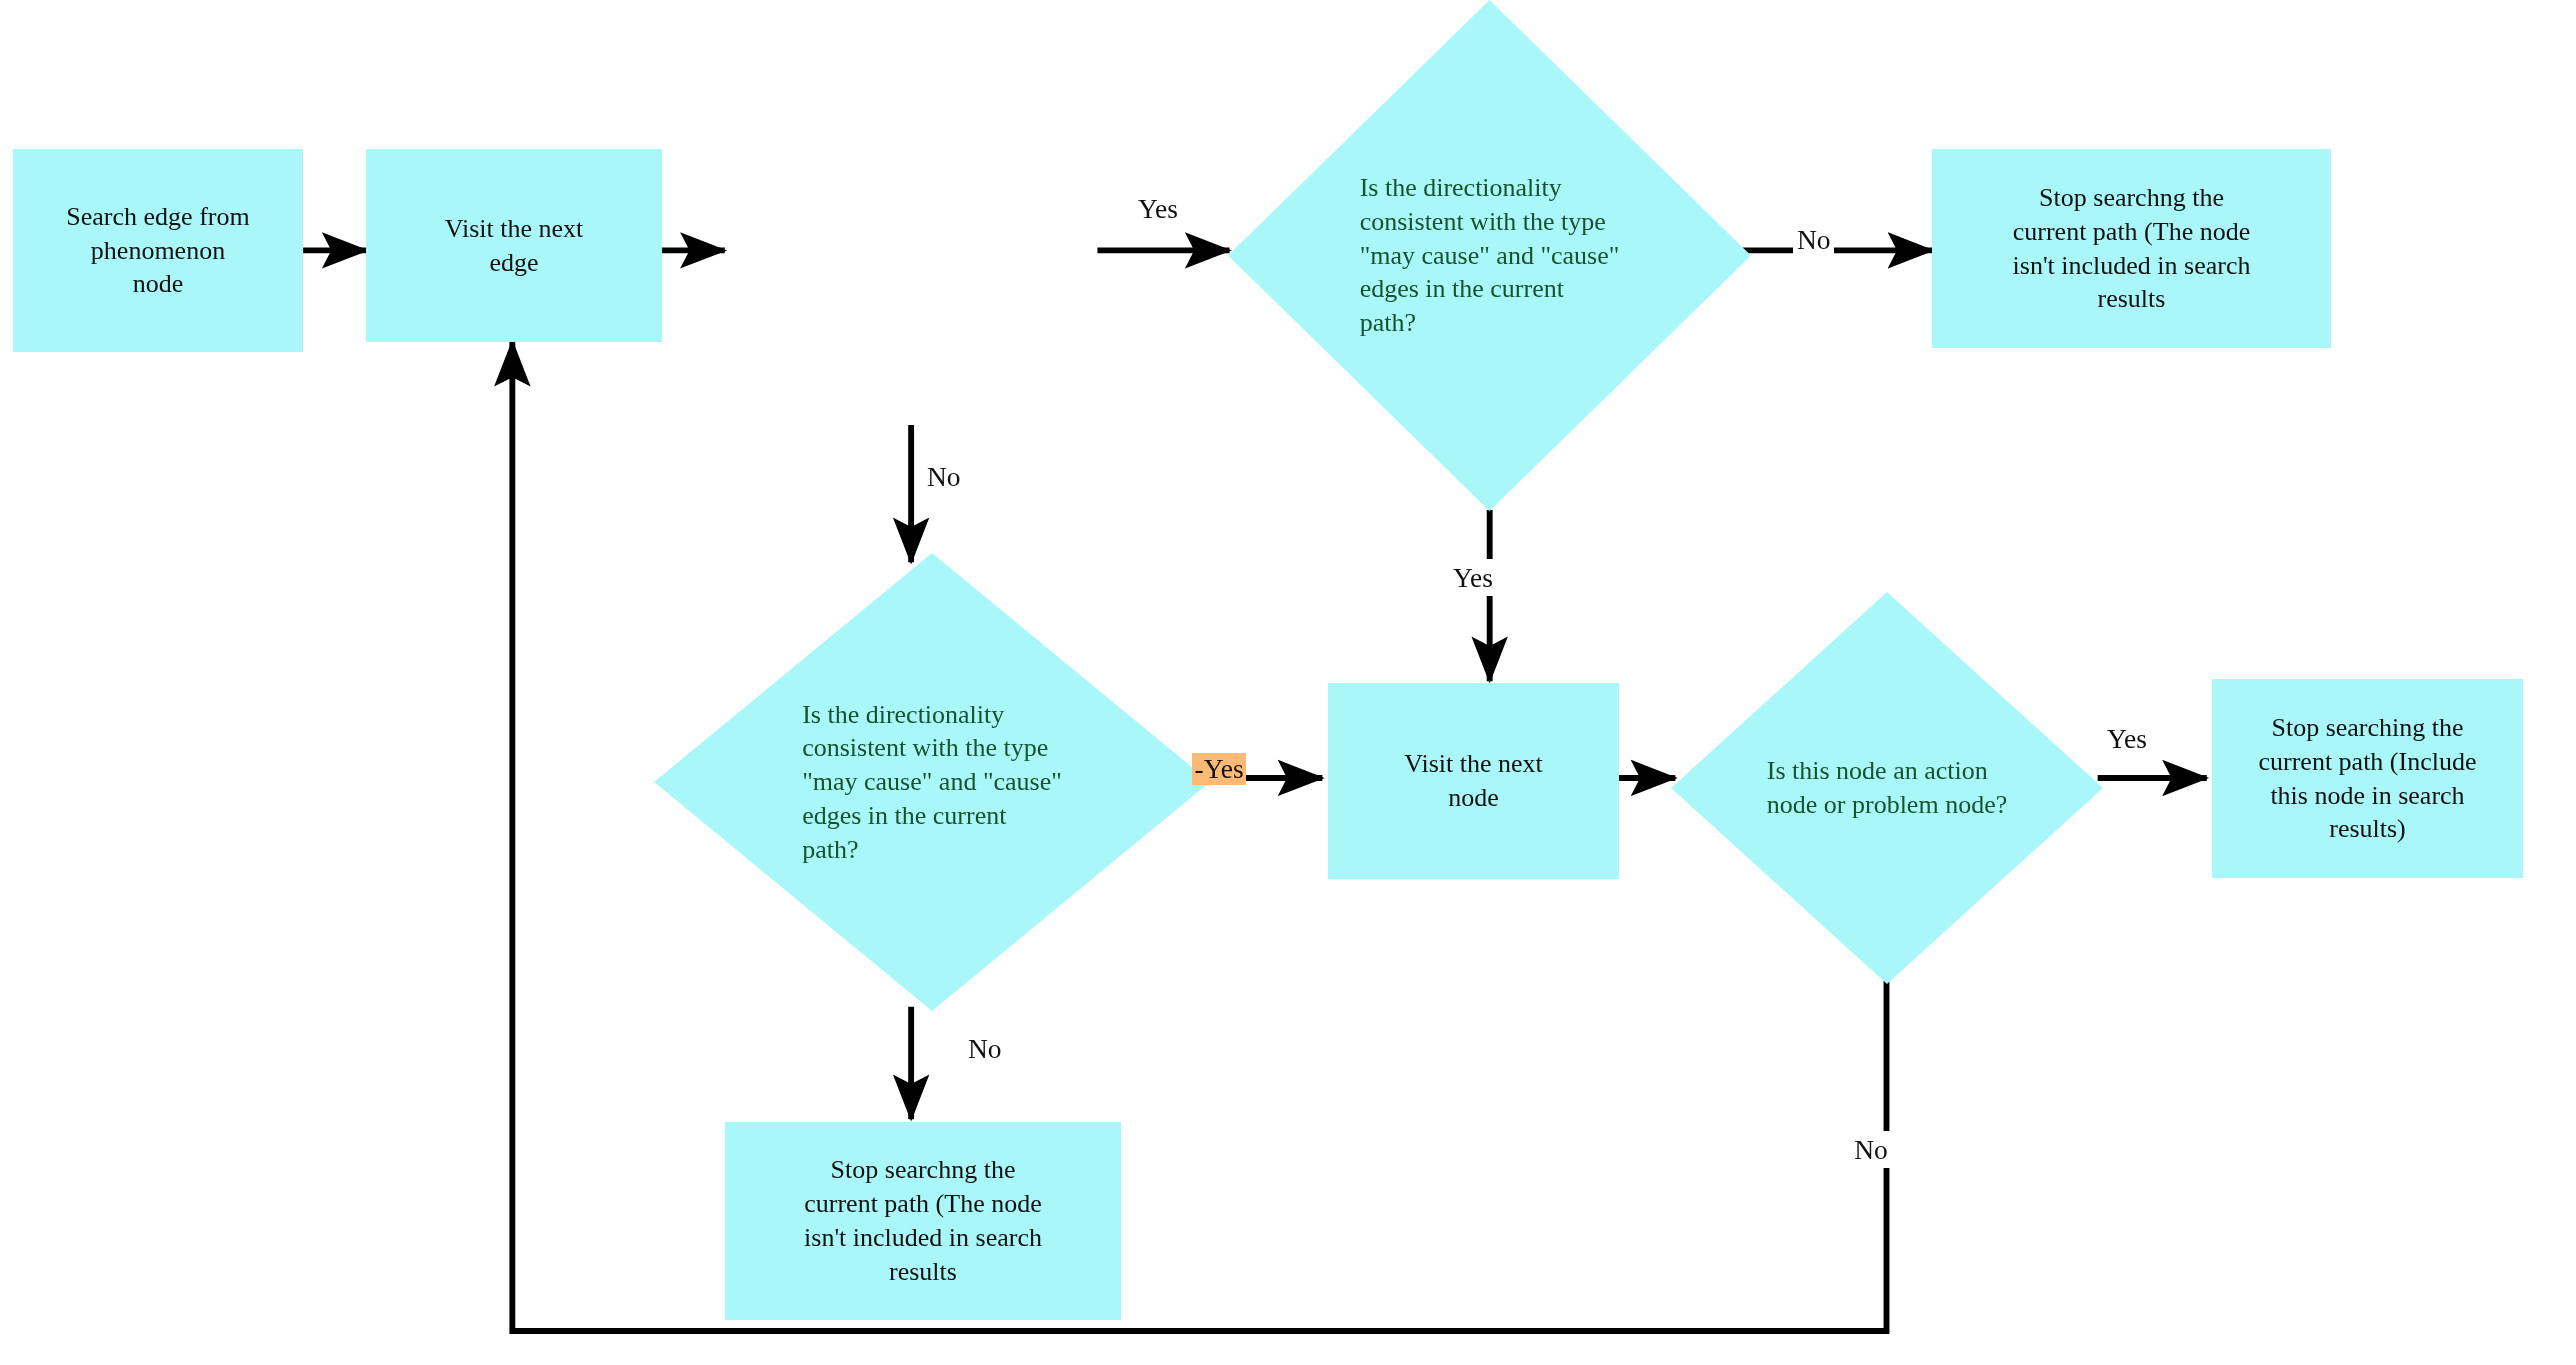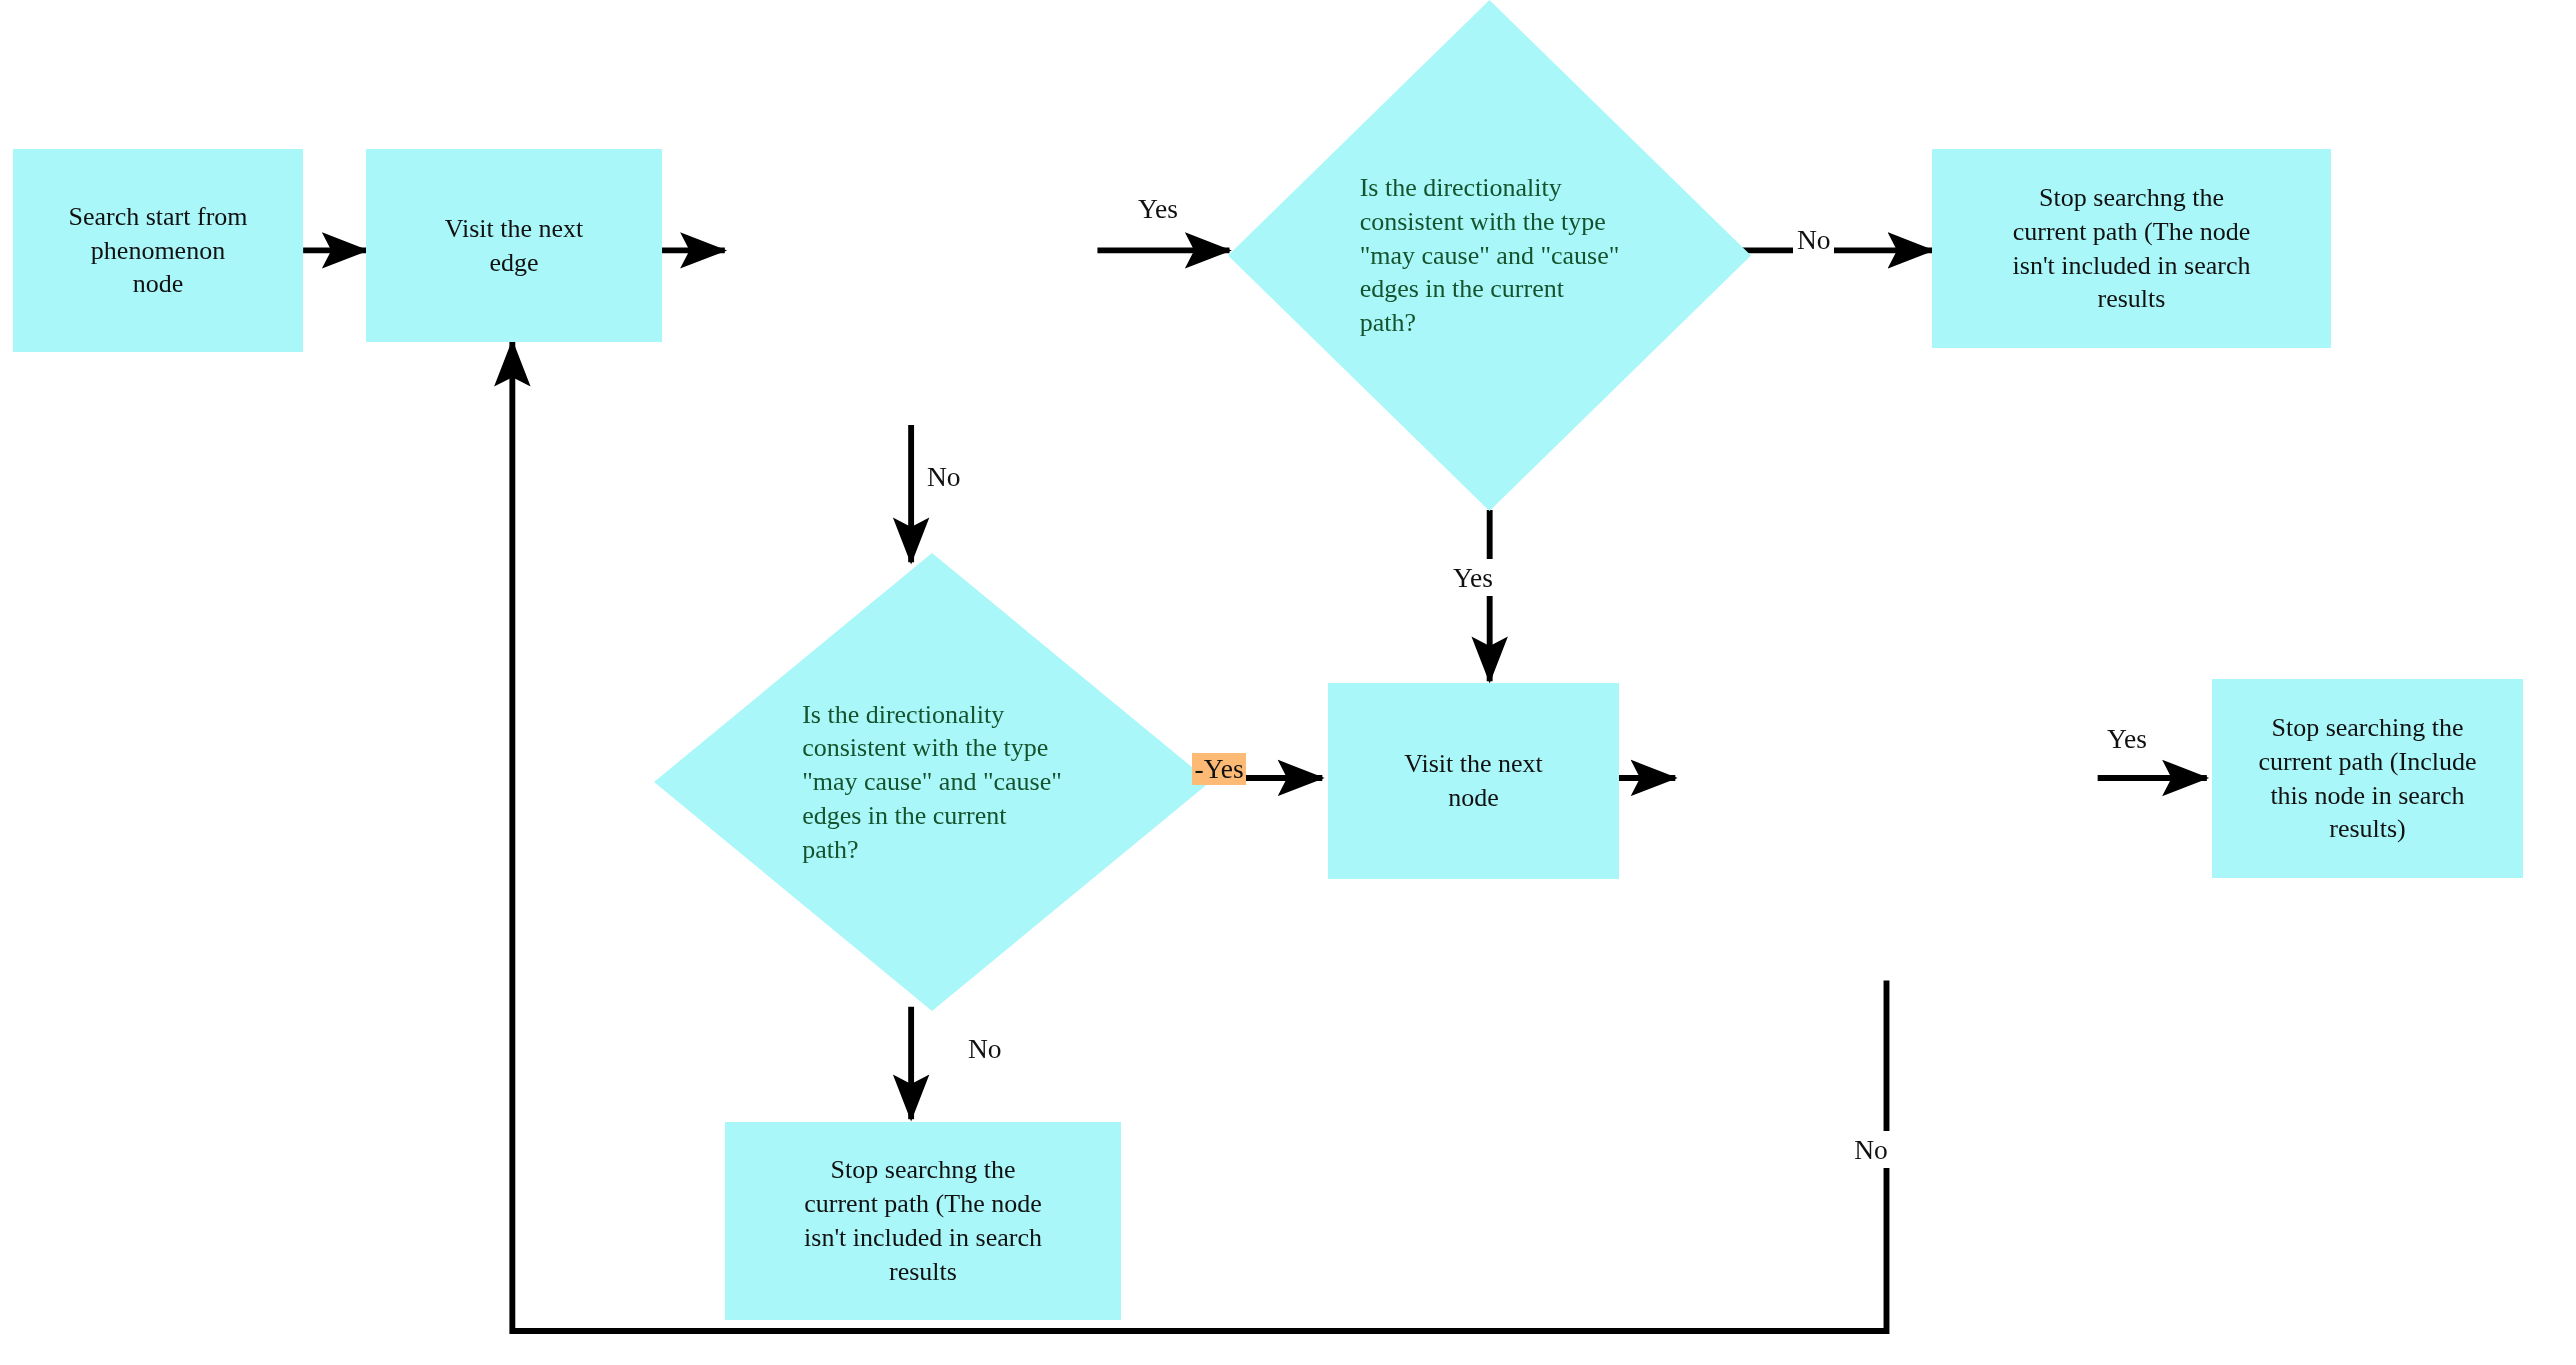--- a/index.html
+++ b/index.html
@@ -100,21 +100,21 @@
     <line x1="1393" y1="1540" x2="1393" y2="1712" stroke="#000000" stroke-width="9" marker-end="url(#ah)"></line>
 
     <line x1="2475" y1="1190" x2="2562" y2="1190" stroke="#000000" stroke-width="9" marker-end="url(#ah)"></line>
 
     <line x1="3208" y1="1190" x2="3375" y2="1190" stroke="#000000" stroke-width="9" marker-end="url(#ah)"></line>
 
     <polyline points="2885,1500 2885,2036 783,2036 783,523" fill="none" stroke="#000000" stroke-width="9" marker-end="url(#ah)"></polyline>
   </svg>
 
   <div class="node rect" style="left:13px; top:149px; width:290px; height:203px; font-size:26px;">
-    <span class="txt">Search start from
+    <span class="txt">Search edge from
 phenomenon
 node</span>
   </div>
 
   <div class="node rect" style="left:366px; top:149px; width:296px; height:193px; font-size:26px;">
     <span class="txt">Visit the next
 edge</span>
   </div>
 
 
@@ -141,20 +141,25 @@
 "may cause" and "cause"
 edges in the current
 path?</div>
   </div>
 
   <div class="node rect" style="left:1328px; top:683px; width:291px; height:196px; font-size:26px;">
     <span class="txt">Visit the next
 node</span>
   </div>
 
+  <div class="diamond-wrap" style="left:1671px; top:592px; width:432px; height:392px;">
+    <div class="diamond-shape"></div>
+    <div class="diamond-label" style="font-size:26px; padding:0 3%;">Is this  node an action
+node or problem node?</div>
+  </div>
 
   <div class="node rect" style="left:2212px; top:679px; width:311px; height:199px; font-size:26px;">
     <span class="txt">Stop searching the
 current path (Include
 this node in search
 results)</span>
   </div>
 
   <div class="node rect" style="left:725px; top:1122px; width:396px; height:198px; font-size:26px;">
     <span class="txt">Stop searchng the

